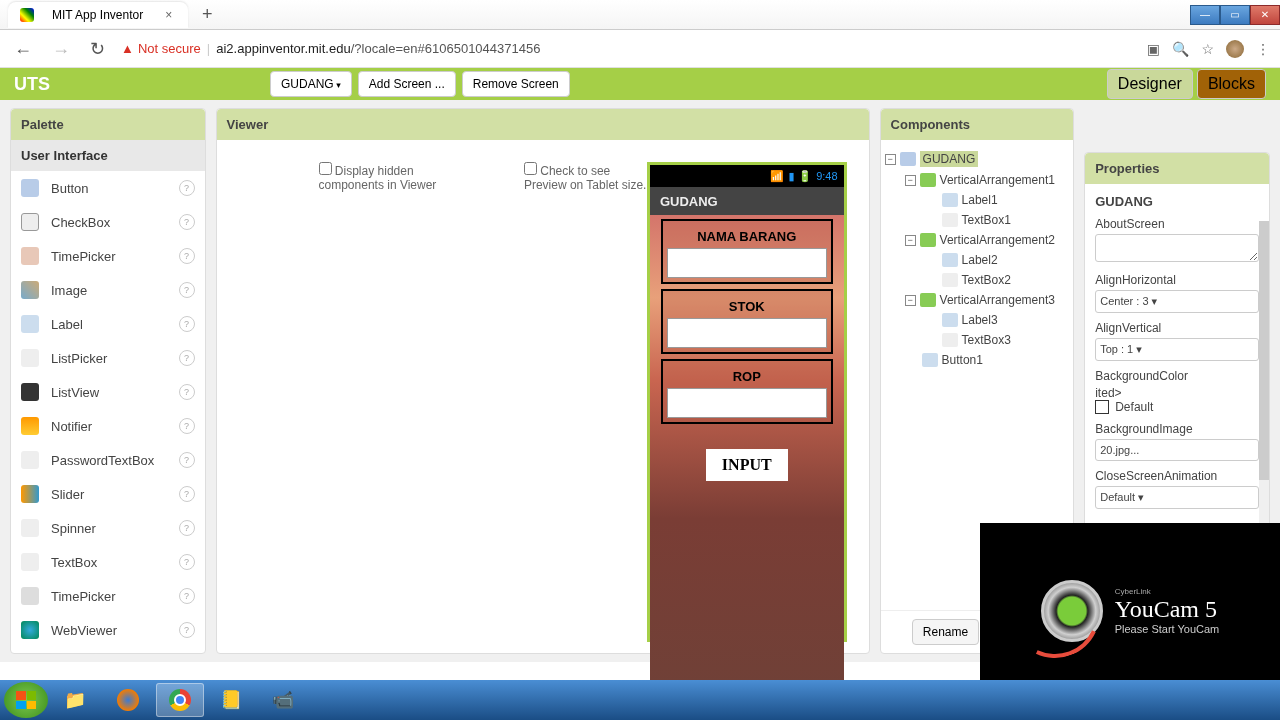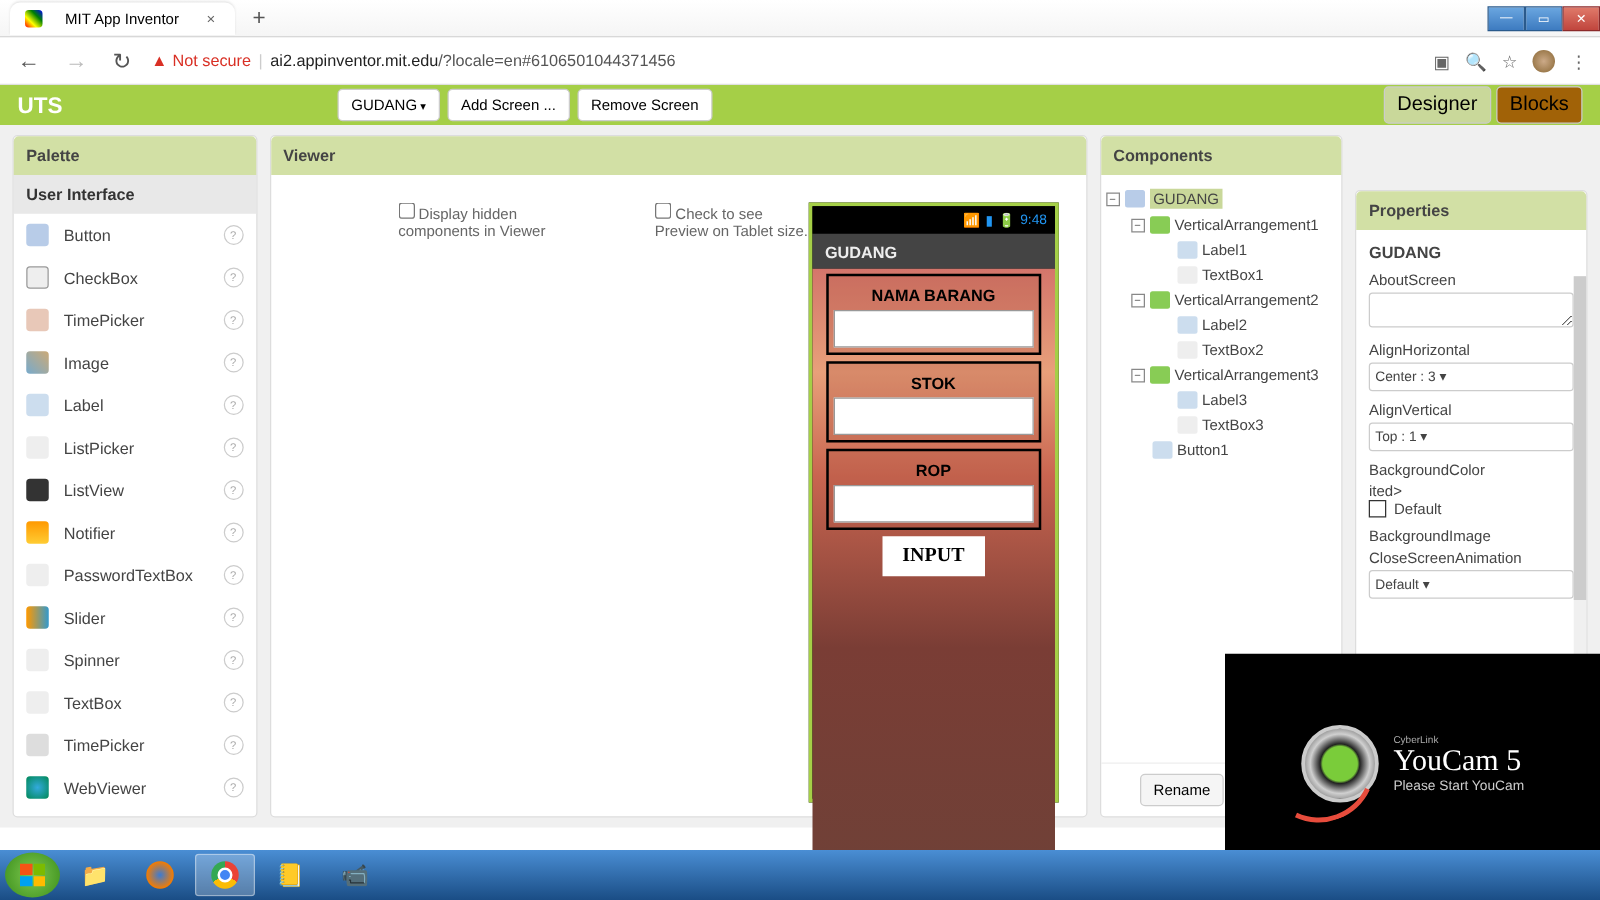--- a/index.html
+++ b/index.html
@@ -51,21 +51,21 @@
 .viewer { flex: 1; }
 .viewer-body { flex: 1; padding: 22px; display: flex; align-items: center; }
 .viewer-checks { font-size: 12px; color: #666; align-self: flex-start; margin-left: 80px; margin-bottom: 2px; }
 .phone-frame { width: 340px; height: 480px; background: #000; border: 3px solid #a5cf47; }
 .phone-status { height: 22px; background: #000; color: #2196F3; font-size: 11px; display: flex; align-items: center; justify-content: flex-end; padding: 0 6px; gap: 4px; }
 .phone-title { height: 28px; background: #444; color: #eee; font-size: 13px; font-weight: bold; display: flex; align-items: center; padding: 0 10px; }
 .phone-content { height: 552px; background: linear-gradient(180deg, #d4756b 0%, #e8a07a 15%, #c96550 30%, #7a3d35 55%, #6b4238 100%); position: relative; display: flex; flex-direction: column; align-items: center; padding-top: 4px; }
 .form-box { width: 172px; border: 2px solid #000; background: rgba(180,90,70,0.3); margin-bottom: 5px; display: flex; flex-direction: column; align-items: center; padding: 4px; }
 .form-label { font-size: 13px; font-weight: bold; color: #000; padding: 4px; }
 .form-input { width: 160px; height: 30px; background: #fff; border: 1px solid #999; }
-.input-btn { background: #fff; padding: 7px 16px; font-size: 16px; font-weight: bold; font-family: serif; margin-top: 0; }
+.input-btn { background: #fff; padding: 7px 16px; font-size: 16px; font-weight: bold; font-family: serif; margin-top: 20px; }
 
 .components { width: 220px; }
 .comp-tree { flex: 1; padding: 8px 4px; font-size: 12px; color: #444; overflow-y: auto; }
 .tree-row { display: flex; align-items: center; gap: 4px; padding: 3px 0; cursor: pointer; }
 .tree-exp { width: 11px; height: 11px; border: 1px solid #888; font-size: 9px; line-height: 9px; text-align: center; color: #555; }
 .tree-icon { width: 16px; height: 14px; border-radius: 2px; display: inline-block; }
 .tree-row.selected span.tlabel { background: #c9d89a; padding: 1px 3px; }
 .ind1 { padding-left: 20px; }
 .ind2 { padding-left: 40px; }
 .comp-buttons { padding: 8px; border-top: 1px solid #eee; display: flex; gap: 6px; justify-content: center; }
@@ -342,20 +342,21 @@
         <div class="prop-input"><span>Center : 3</span> ▾</div>
         <div class="prop-label">AlignVertical</div>
         <div class="prop-input"><span>Top : 1</span> ▾</div>
         <div class="prop-label">BackgroundColor</div>
         ited&gt;
         <div class="prop-check">
             <span class="prop-check-box"></span>
             <span>Default</span>
           </div>
         <div class="prop-label">BackgroundImage</div>
+        <div class="prop-input">20.jpg...</div>
         <div class="prop-label">CloseScreenAnimation</div>
         <div class="prop-input"><span>Default</span> ▾</div>
       </div>
       <div class="scrollbar">
           <div class="scroll-thumb"></div>
         </div>
     </div>
   </div>
 </div>
 

